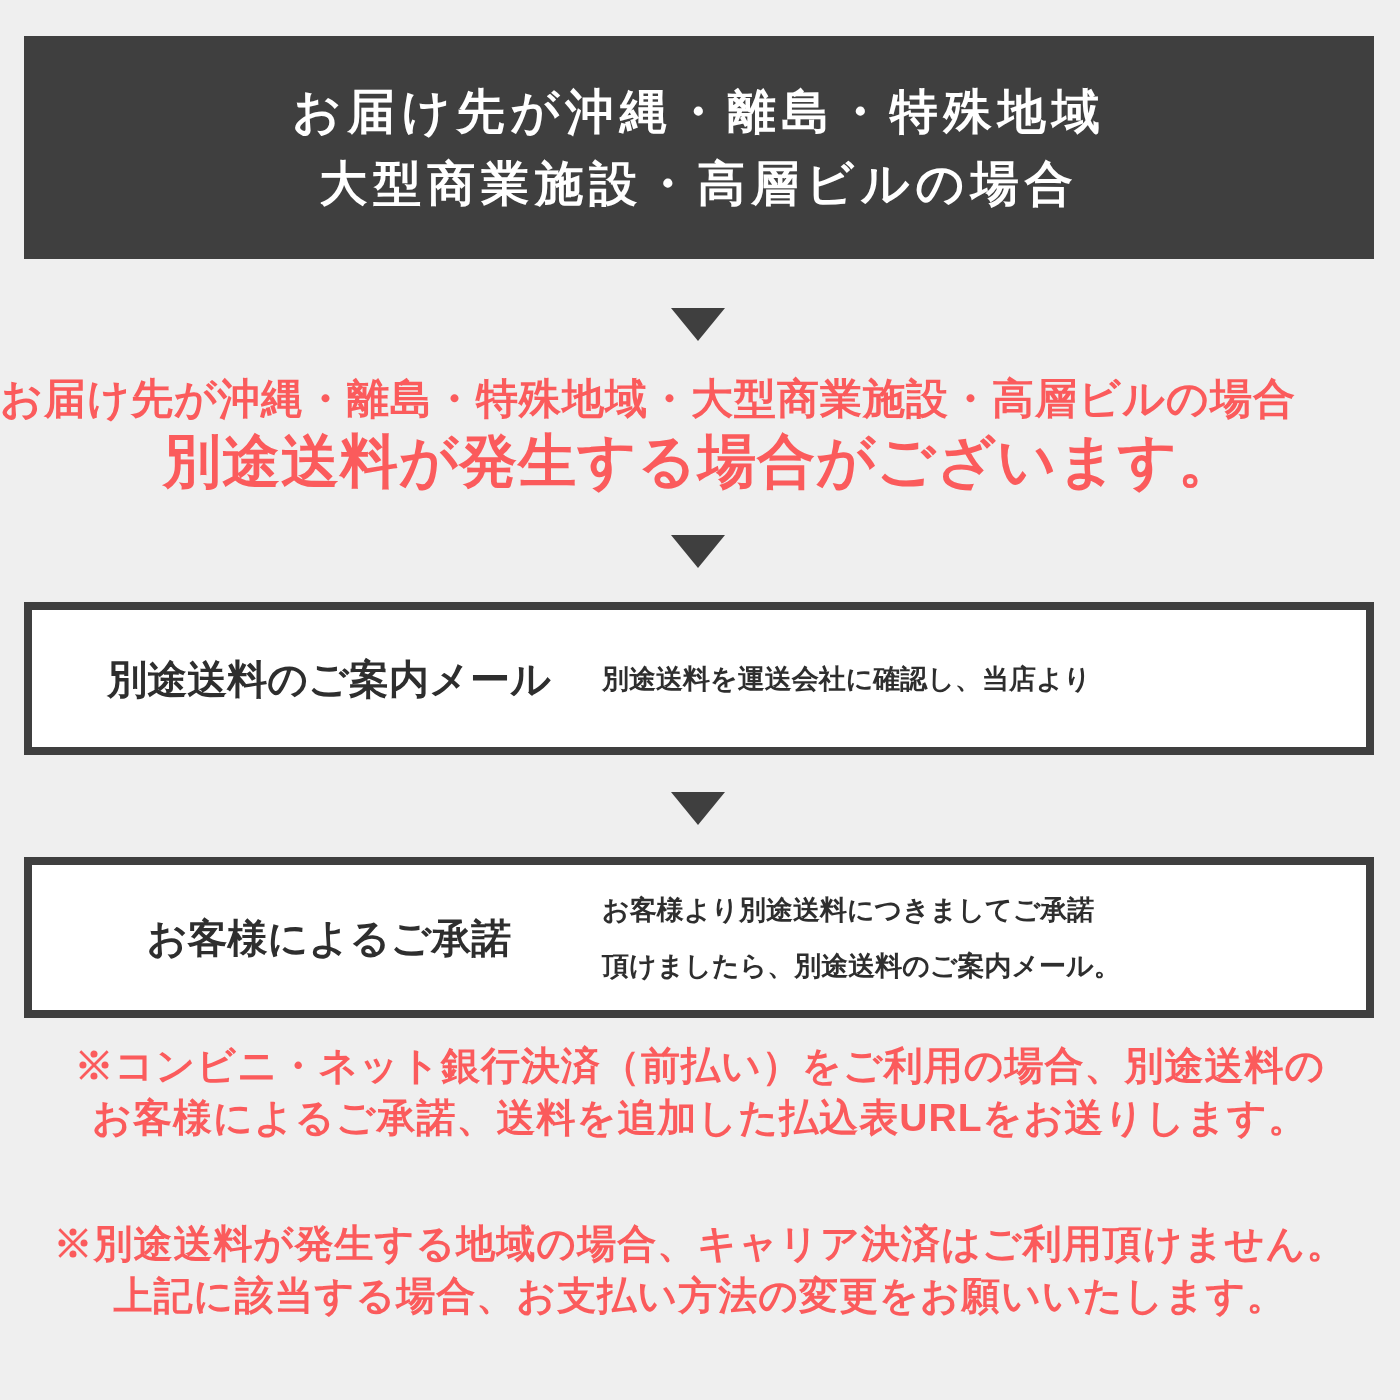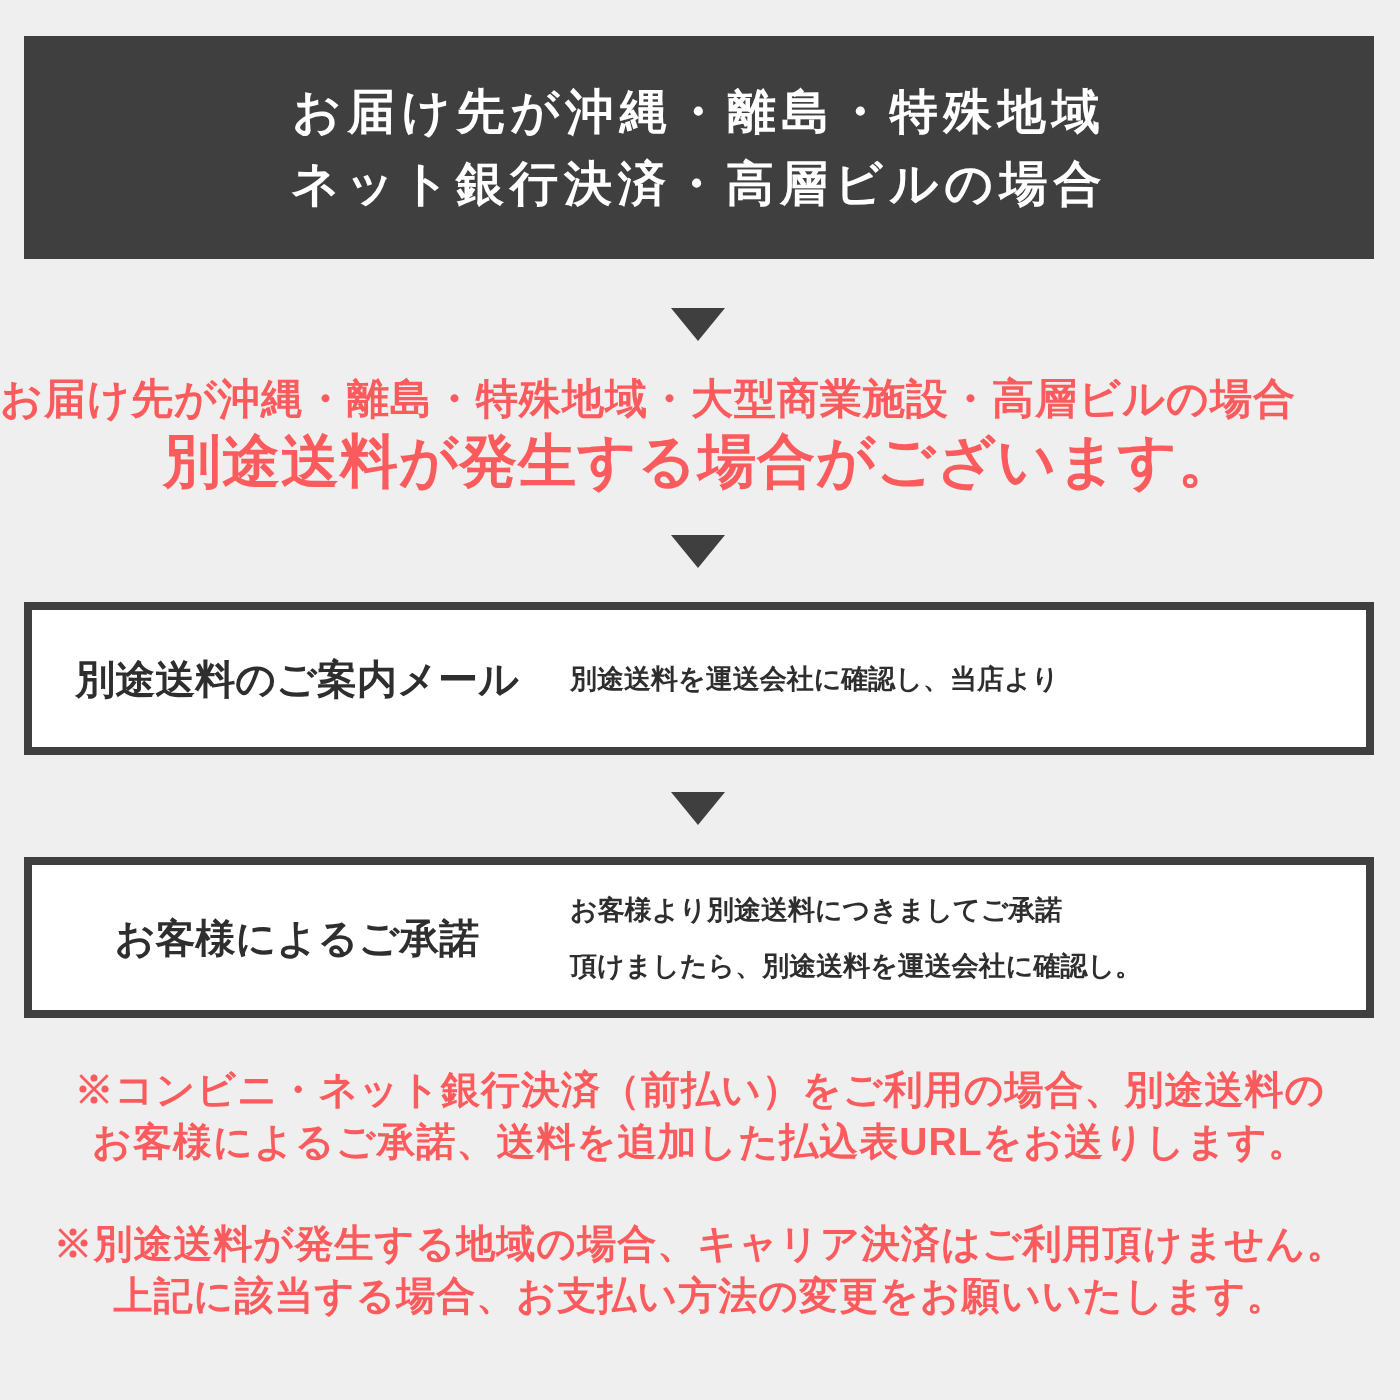--- a/index.html
+++ b/index.html
@@ -50,45 +50,45 @@
     border:8px solid var(--dark,#3f3f3f);
     box-sizing:border-box;
     display:flex;align-items:center;
   }
   .step1{top:602px;height:153px;}
   .step2{top:857px;height:161px;}
   .step-label{
     width:530px;flex:0 0 530px;
     text-align:center;
     color:var(--ink,#2e2e2e);
-    font-size:40px;line-height:48px;white-space:nowrap;
+    font-size:40px;line-height:48px;white-space:nowrap;padding-left:32px;
   }
   .step-desc{
     flex:1;
     color:var(--ink,#2e2e2e);
     font-size:27px;line-height:56px;white-space:nowrap;margin-left:8px;
   }
 
   .note{
     position:absolute;left:0;width:1400px;
     color:var(--red,#fb5b5c);
     font-size:39px;line-height:52px;letter-spacing:1px;
     text-align:center;white-space:nowrap;
   }
-  .note1{top:1064px;}
+  .note1{top:1040px;}
   .note2{top:1182px;margin-top:36px;}
 </style>
 </head>
 <body>
 
 <div class="canvas">
 
   <div class="header-box">
     <div class="header-line">お届け先が沖縄・離島・特殊地域</div>
-    <div class="header-line">ネット銀行決済・高層ビルの場合</div>
+    <div class="header-line">大型商業施設・高層ビルの場合</div>
   </div>
 
   <div class="arrow arrow1"></div>
 
   <div class="notice-line1">お届け先が沖縄・離島・特殊地域・大型商業施設・高層ビルの場合</div>
   <div class="notice-line2">別途送料が発生する場合がございます。</div>
 
   <div class="arrow arrow2"></div>
 
   <div class="step-box step1">
@@ -97,21 +97,21 @@
       <div>別途送料を運送会社に確認し、当店より</div>
     </div>
   </div>
 
   <div class="arrow arrow3"></div>
 
   <div class="step-box step2">
     <div class="step-label">お客様によるご承諾</div>
     <div class="step-desc">
       <div>お客様より別途送料につきましてご承諾</div>
-      <div>頂けましたら、別途送料を運送会社に確認し。</div>
+      <div>頂けましたら、別途送料のご案内メール。</div>
     </div>
   </div>
 
   <div class="note note1">
     <div>※コンビニ・ネット銀行決済（前払い）をご利用の場合、別途送料の</div>
     <div>お客様によるご承諾、送料を追加した払込表URLをお送りします。</div>
   </div>
 
   <div class="note note2">
     <div>※別途送料が発生する地域の場合、キャリア決済はご利用頂けません。</div>

